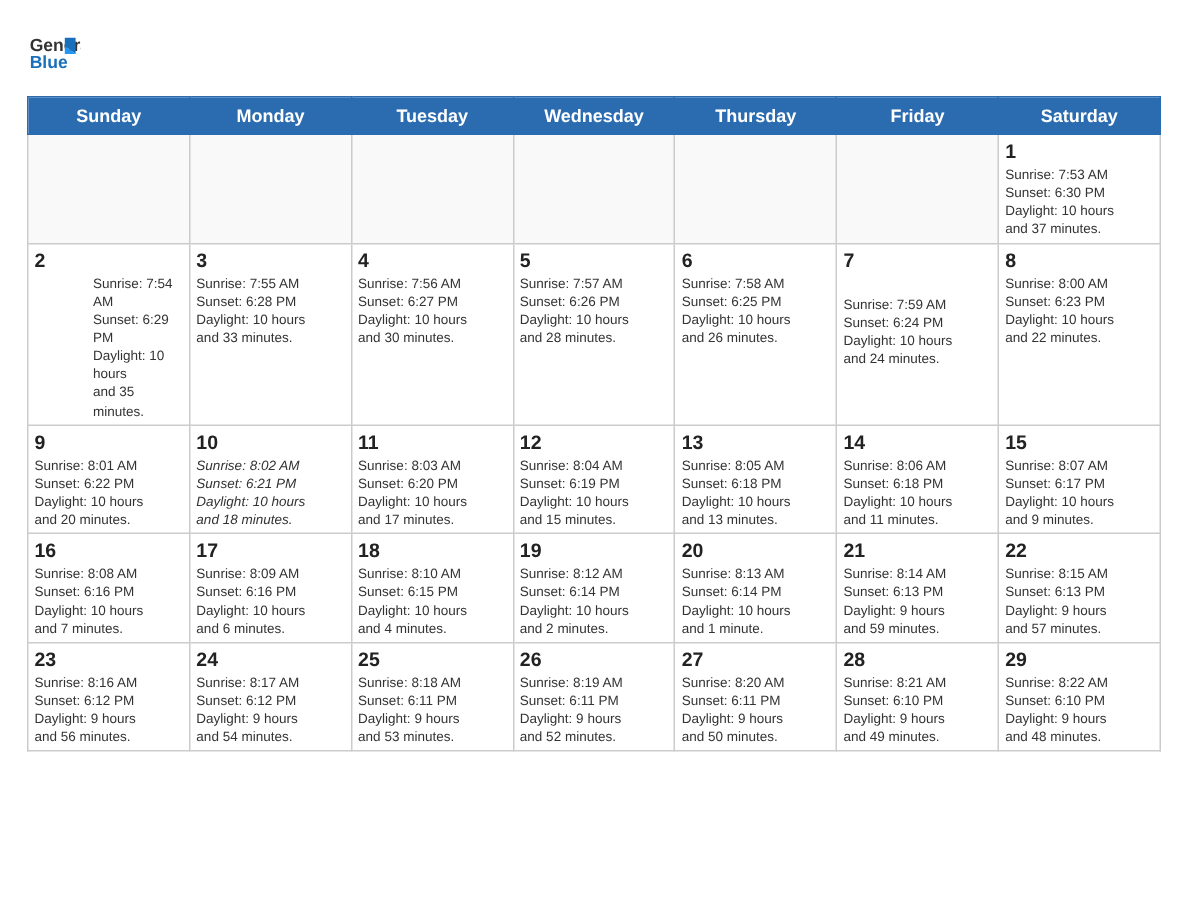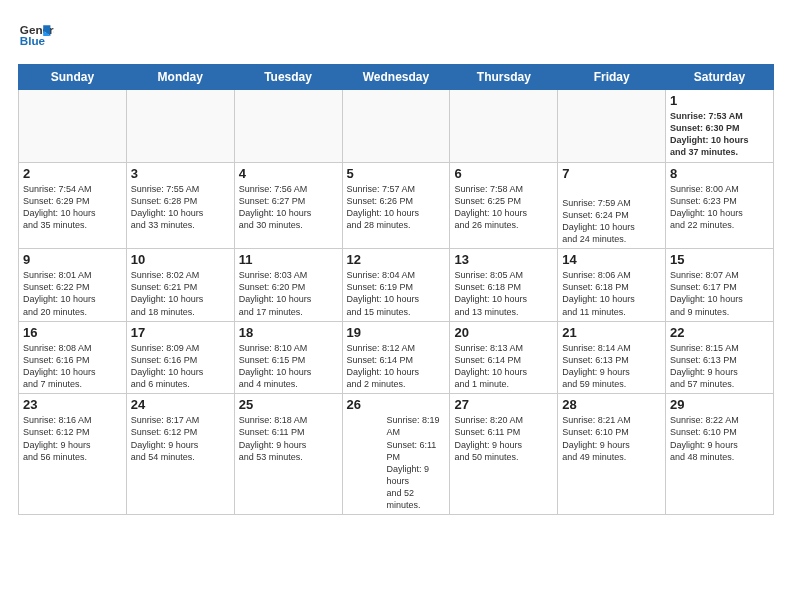--- a/index.html
+++ b/index.html
@@ -120,30 +120,30 @@
     <tbody id="calendar-body">
     <tr>
           <td class="empty"></td>
           <td class="empty"></td>
           <td class="empty"></td>
           <td class="empty"></td>
           <td class="empty"></td>
           <td class="empty"></td>
           <td>
             <span class="day-num">1</span>
-            <div class="day-info" style="white-space: pre-line; font-weight: bold;">Sunrise: 7:53 AM
+            <div class="day-info" style="white-space: pre-line;">Sunrise: 7:53 AM
 Sunset: 6:30 PM
 Daylight: 10 hours
 and 37 minutes.</div>
           </td>
         </tr>
         <tr>
           <td>
             <span class="day-num">2</span>
-            <div class="day-info" style="white-space: pre-line;">Sunrise: 7:54 AM
+            <div class="day-info" style="white-space: pre-line; margin-left: 39px;">Sunrise: 7:54 AM
 Sunset: 6:29 PM
 Daylight: 10 hours
 and 35 minutes.</div>
           </td>
           <td>
             <span class="day-num">3</span>
             <div class="day-info" style="white-space: pre-line;">Sunrise: 7:55 AM
 Sunset: 6:28 PM
 Daylight: 10 hours
 and 33 minutes.</div>
@@ -187,21 +187,21 @@
         <tr>
           <td>
             <span class="day-num">9</span>
             <div class="day-info" style="white-space: pre-line;">Sunrise: 8:01 AM
 Sunset: 6:22 PM
 Daylight: 10 hours
 and 20 minutes.</div>
           </td>
           <td>
             <span class="day-num">10</span>
-            <div class="day-info" style="white-space: pre-line;">Sunrise: 8:02 AM
+            <div class="day-info" style="white-space: pre-line; font-style: italic;">Sunrise: 8:02 AM
 Sunset: 6:21 PM
 Daylight: 10 hours
 and 18 minutes.</div>
           </td>
           <td>
             <span class="day-num">11</span>
             <div class="day-info" style="white-space: pre-line;">Sunrise: 8:03 AM
 Sunset: 6:20 PM
 Daylight: 10 hours
 and 17 minutes.</div>
@@ -303,21 +303,21 @@
           </td>
           <td>
             <span class="day-num">25</span>
             <div class="day-info" style="white-space: pre-line;">Sunrise: 8:18 AM
 Sunset: 6:11 PM
 Daylight: 9 hours
 and 53 minutes.</div>
           </td>
           <td>
             <span class="day-num">26</span>
-            <div class="day-info" style="white-space: pre-line; margin-left: 40px;">Sunrise: 8:19 AM
+            <div class="day-info" style="white-space: pre-line;">Sunrise: 8:19 AM
 Sunset: 6:11 PM
 Daylight: 9 hours
 and 52 minutes.</div>
           </td>
           <td>
             <span class="day-num">27</span>
             <div class="day-info" style="white-space: pre-line;">Sunrise: 8:20 AM
 Sunset: 6:11 PM
 Daylight: 9 hours
 and 50 minutes.</div>

